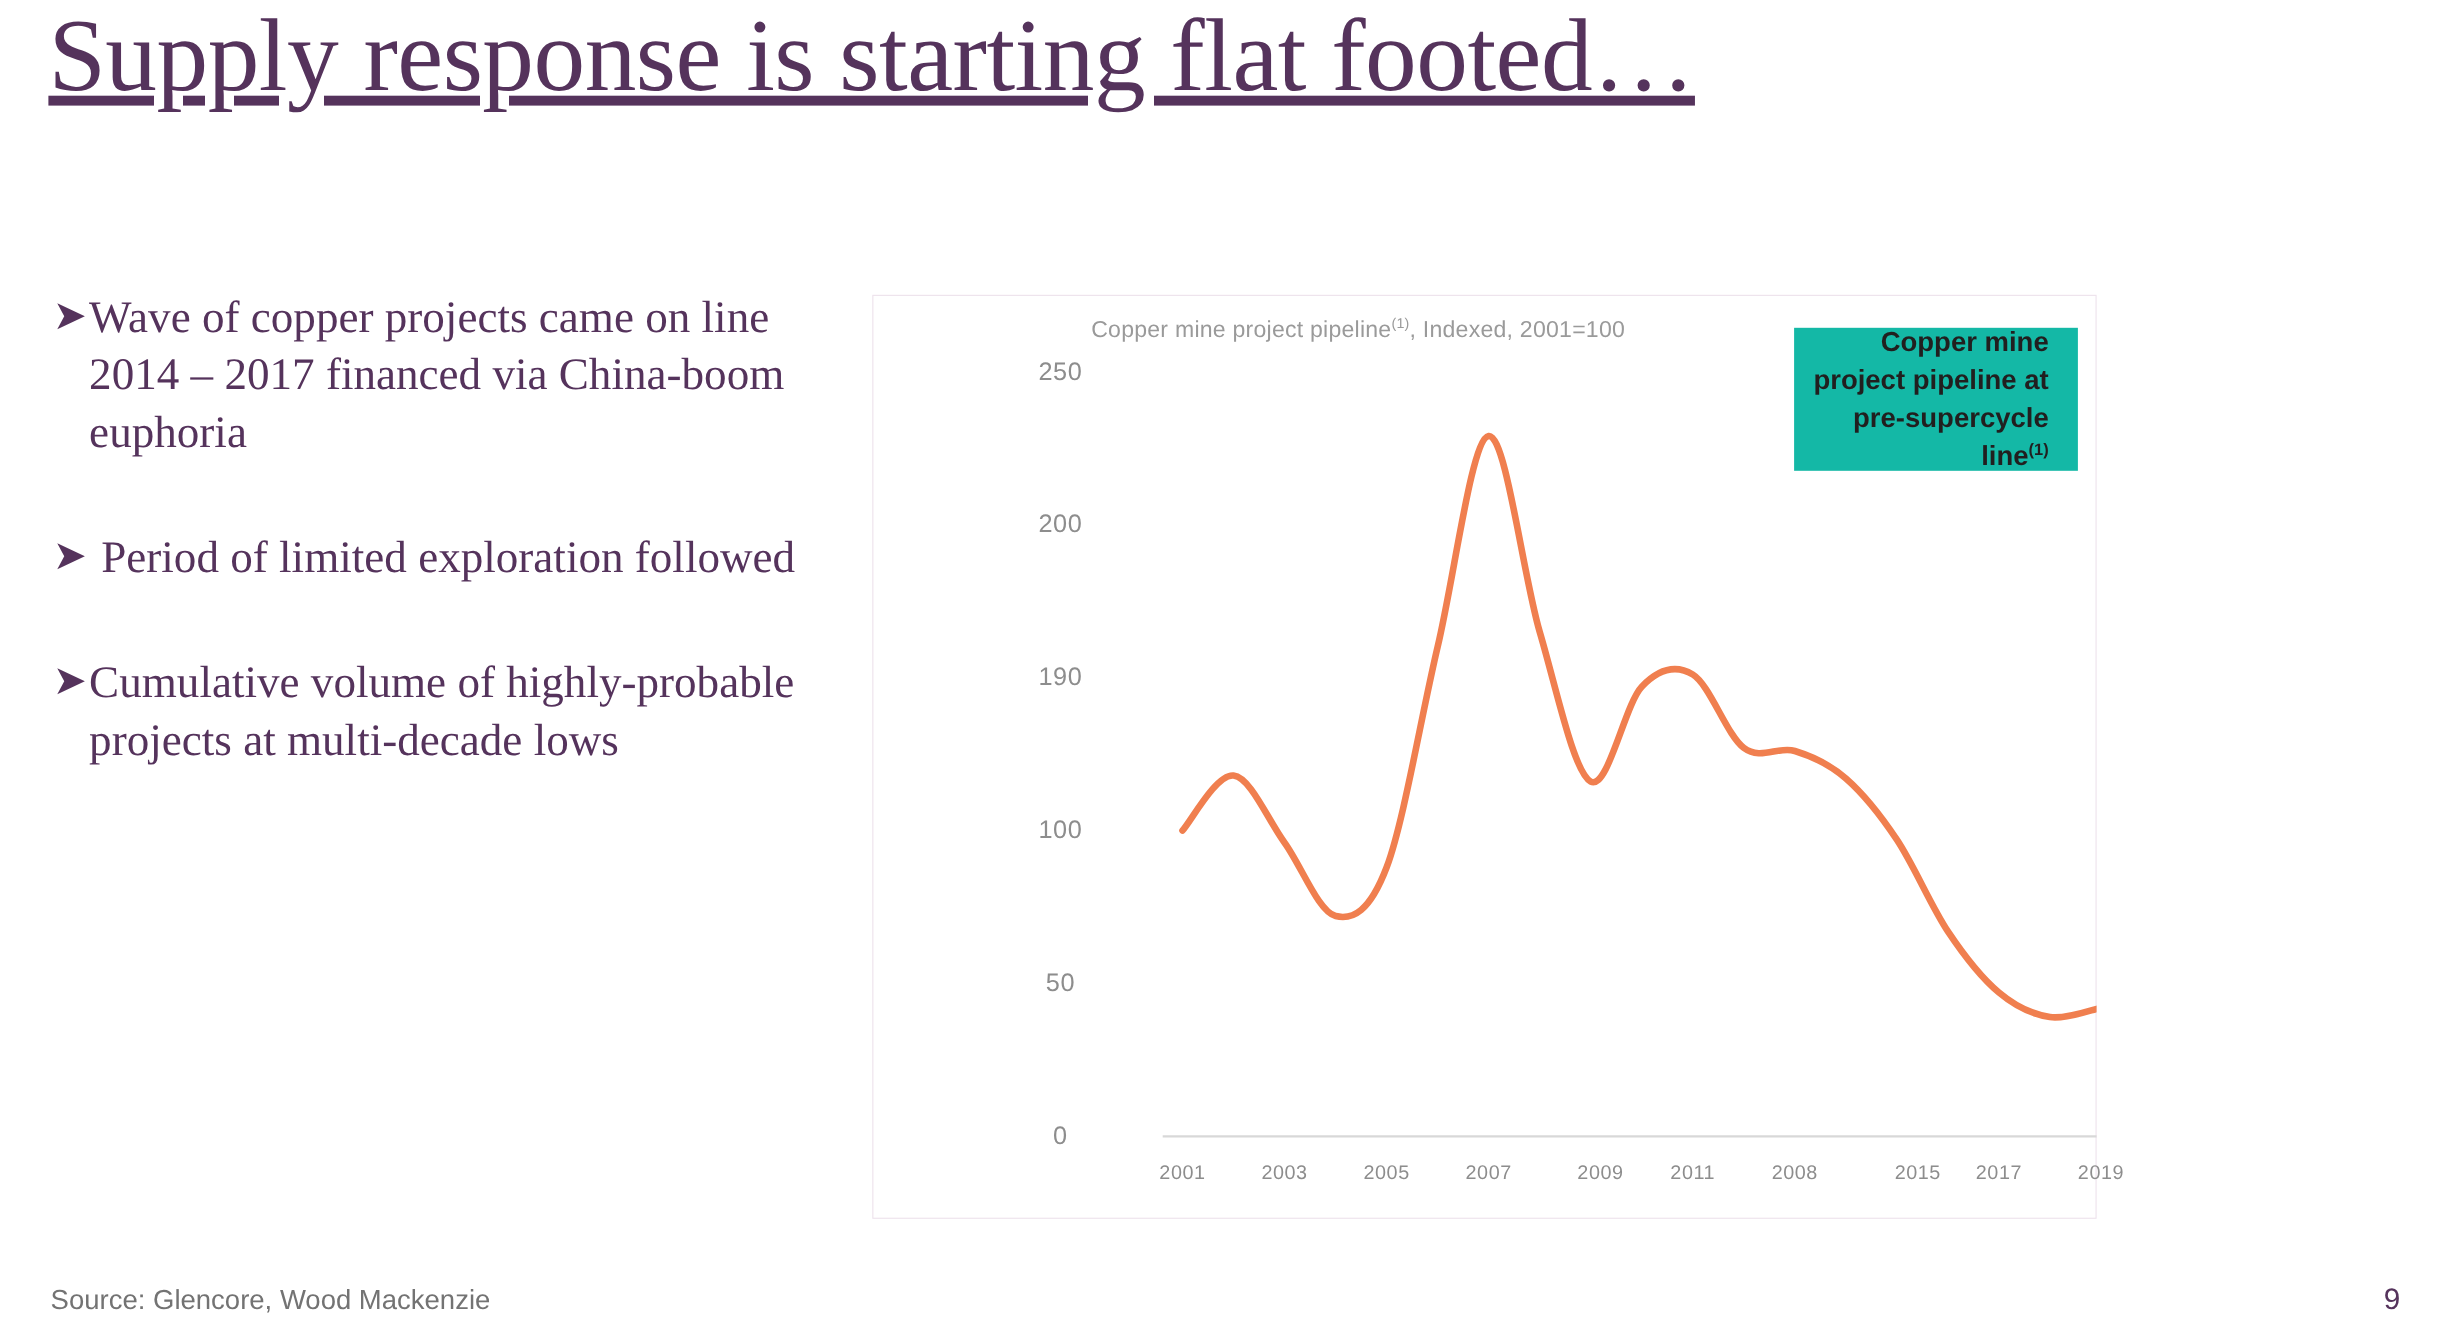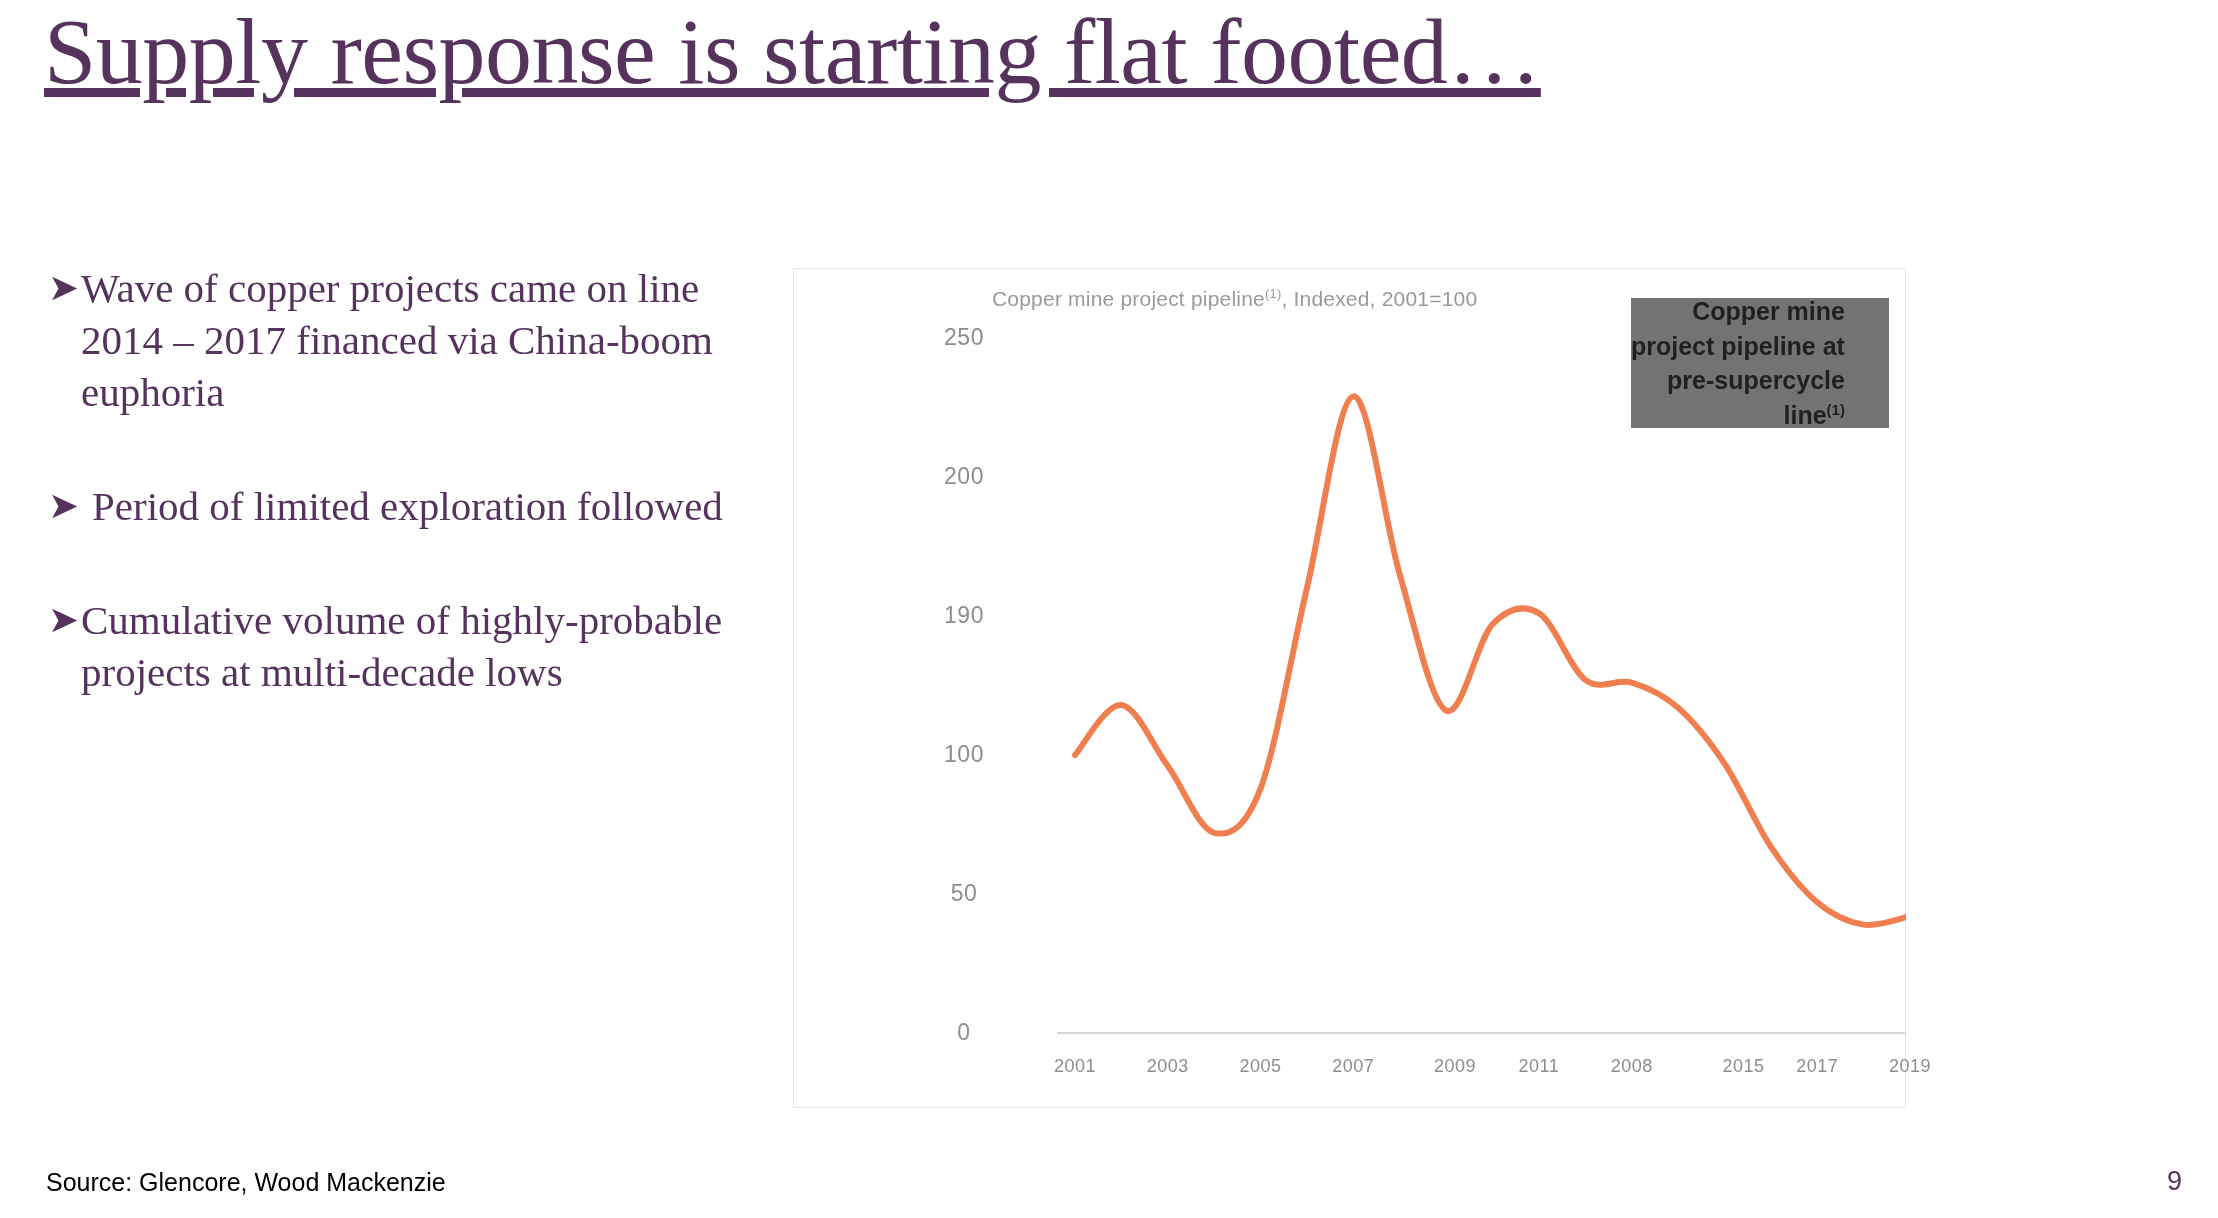--- a/index.html
+++ b/index.html
@@ -78,25 +78,25 @@
   }
   #chart-caption sup { font-size: 13px; }
 
   
   #callout-box {
     position: absolute;
     left: 1631px;
     top: 298px;
     width: 258px;
     height: 130px;
-    background: #737373;
+    background: #14b8a6;
     box-sizing: border-box;
     display: flex;
     align-items: center;
-    justify-content: flex-start;
+    justify-content: center;
   }
   #callout-text {
     font-family: "Liberation Sans", sans-serif;
     font-weight: bold;
     font-size: 25px;
     line-height: 1.38;
     color: #211F1F;
     text-align: right;
     padding-right: 9px;
   }
@@ -130,21 +130,21 @@
     letter-spacing: 0.5px;
   }
 
   
   #source-note {
     position: absolute;
     left: 46px;
     top: 1168px;
     font-family: "Liberation Sans", sans-serif;
     font-size: 25px;
-    color: #000000;
+    color: #737373;
   }
   #page-number {
     position: absolute;
     right: 36px;
     top: 1166px;
     font-family: "Liberation Sans", sans-serif;
     font-size: 27px;
     color: #55335C;
   }
 </style>

